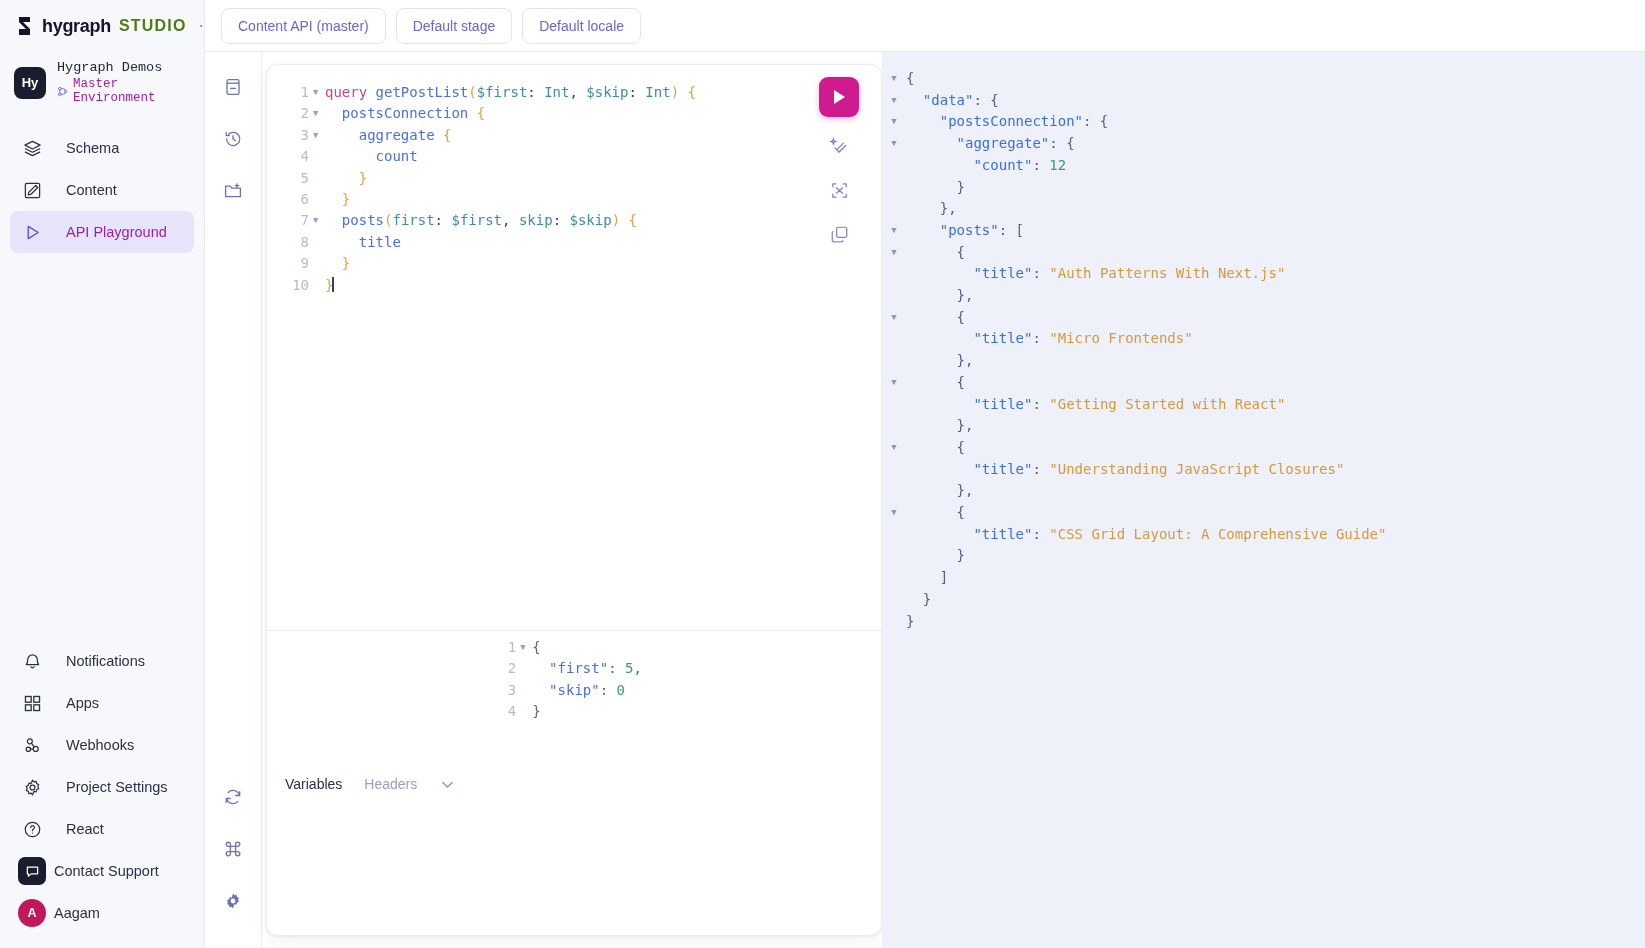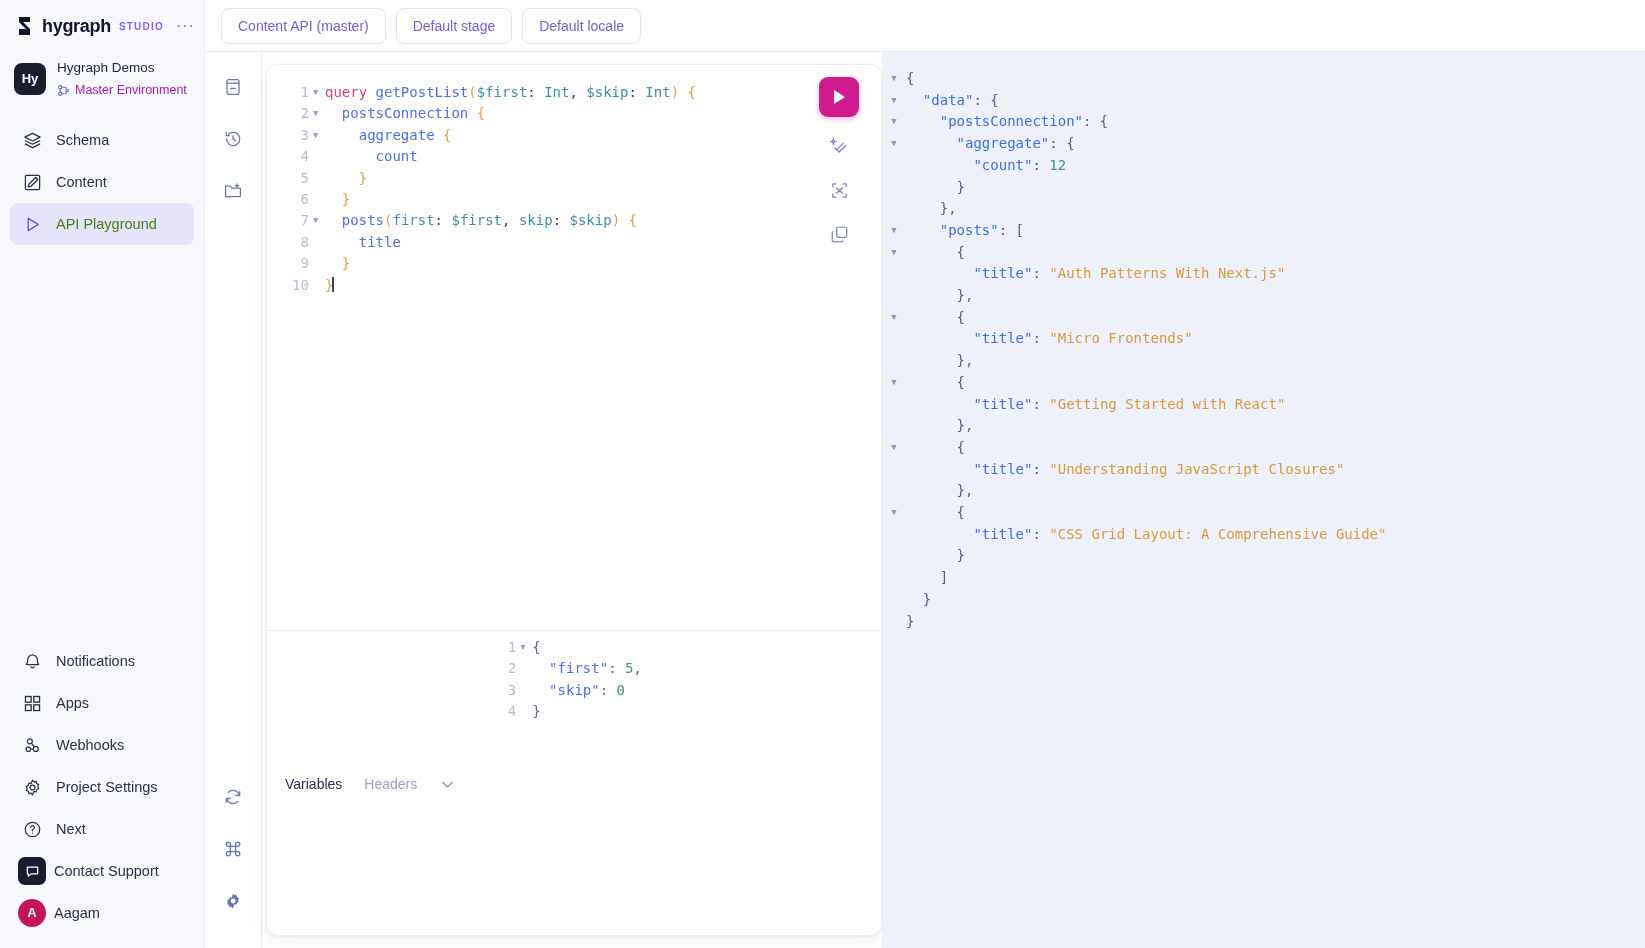--- a/index.html
+++ b/index.html
@@ -18,47 +18,47 @@
     border-right: 1px solid #e7e8f0;
     display: flex; flex-direction: column;
     flex: 0 0 205px;
   }
   .brand {
     height: 52px; display: flex; align-items: center; gap: 8px;
     padding: 0 16px;
   }
   .brand-logo { width: 18px; height: 20px; flex: 0 0 18px; }
   .brand-name { font-size: 18px; font-weight: 700; color: #14142b; letter-spacing: -0.3px; }
-  .brand-studio { font-size: 10px; font-weight: 600; color: #8b5cf6; letter-spacing: 1.2px; }
+  .brand-studio { font-size: 16px; font-weight: 600; color: #4d7c0f; letter-spacing: 1.2px; }
   .brand-dots { font-size: 16px; color: #6b7094; margin-left: 4px; letter-spacing: 1px; line-height: 10px; }
 
   .project {
     display: flex; align-items: center; gap: 11px;
     padding: 8px 16px 14px 14px;
   }
   .project-avatar {
     width: 32px; height: 32px; border-radius: 8px; background: #1a1d2e;
     color: #fff; font-size: 13px; font-weight: 600;
     display: flex; align-items: center; justify-content: center;
     flex: 0 0 32px;
   }
-  .project-meta { display: flex; flex-direction: column; gap: 8px; min-width: 0; }
+  .project-meta { display: flex; flex-direction: column; gap: 2px; min-width: 0; font-family: Liberation Mono, monospace; }
   .project-title { font-size: 13.5px; color: #1f2238; font-weight: 400; line-height: 15px; }
   .project-env { display: flex; align-items: center; gap: 5px; font-size: 12.5px; color: #a21caf; }
 
   .nav { margin-top: 8px; display: flex; flex-direction: column; }
   .nav-bottom { margin-top: auto; padding-bottom: 14px; display: flex; flex-direction: column; }
   .nav-item {
-    display: flex; align-items: center; gap: 14px;
+    display: flex; align-items: center; gap: 24px;
     height: 42px; margin: 0 10px; padding: 0 12px;
     border-radius: 8px; cursor: pointer;
     font-size: 14.5px; color: #2c2f48;
   }
   .nav-item.active { background: #e6e4fb; color: #5b4ed4; }
-  .nav-item.active .nav-label { color: #4d7c0f; }
+  .nav-item.active .nav-label { color: #a21caf; }
   .nav-ico { width: 20px; height: 20px; flex: 0 0 20px; display: flex; align-items: center; justify-content: center; }
   .nav-label { white-space: nowrap; }
   .support-ico {
     width: 28px; height: 28px; border-radius: 7px; background: #1a1d2e;
     display: flex; align-items: center; justify-content: center; flex: 0 0 28px;
   }
   .user-ico {
     width: 28px; height: 28px; border-radius: 50%; background: #c2185b;
     color: #fff; font-size: 12.5px; font-weight: 600;
     display: flex; align-items: center; justify-content: center; flex: 0 0 28px;
@@ -294,21 +294,21 @@
         <span class="nav-label">Project Settings</span>
       </div>
       <div class="nav-item">
         <span class="nav-ico">
           <svg width="19" height="19" viewBox="0 0 20 20" fill="none" stroke="#2c2f48" stroke-width="1.3">
             <circle cx="10" cy="10" r="7.6"></circle>
             <path d="M8.1 7.9a1.95 1.95 0 1 1 2.6 1.85c-.5.2-.7.6-.7 1.1v.4" stroke-linecap="round"></path>
             <circle cx="10" cy="13.8" r=".75" fill="#2c2f48" stroke="none"></circle>
           </svg>
         </span>
-        <span class="nav-label">Next</span>
+        <span class="nav-label">React</span>
       </div>
 
       <div class="nav-item wide">
         <span class="support-ico">
           <svg width="15" height="15" viewBox="0 0 16 16" fill="none" stroke="#ffffff" stroke-width="1.3" stroke-linejoin="round">
             <path d="M2.5 3.3h11v7.2H6.6L3.6 13v-2.5H2.5z"></path>
           </svg>
         </span>
         <span class="nav-label">Contact Support</span>
       </div>

